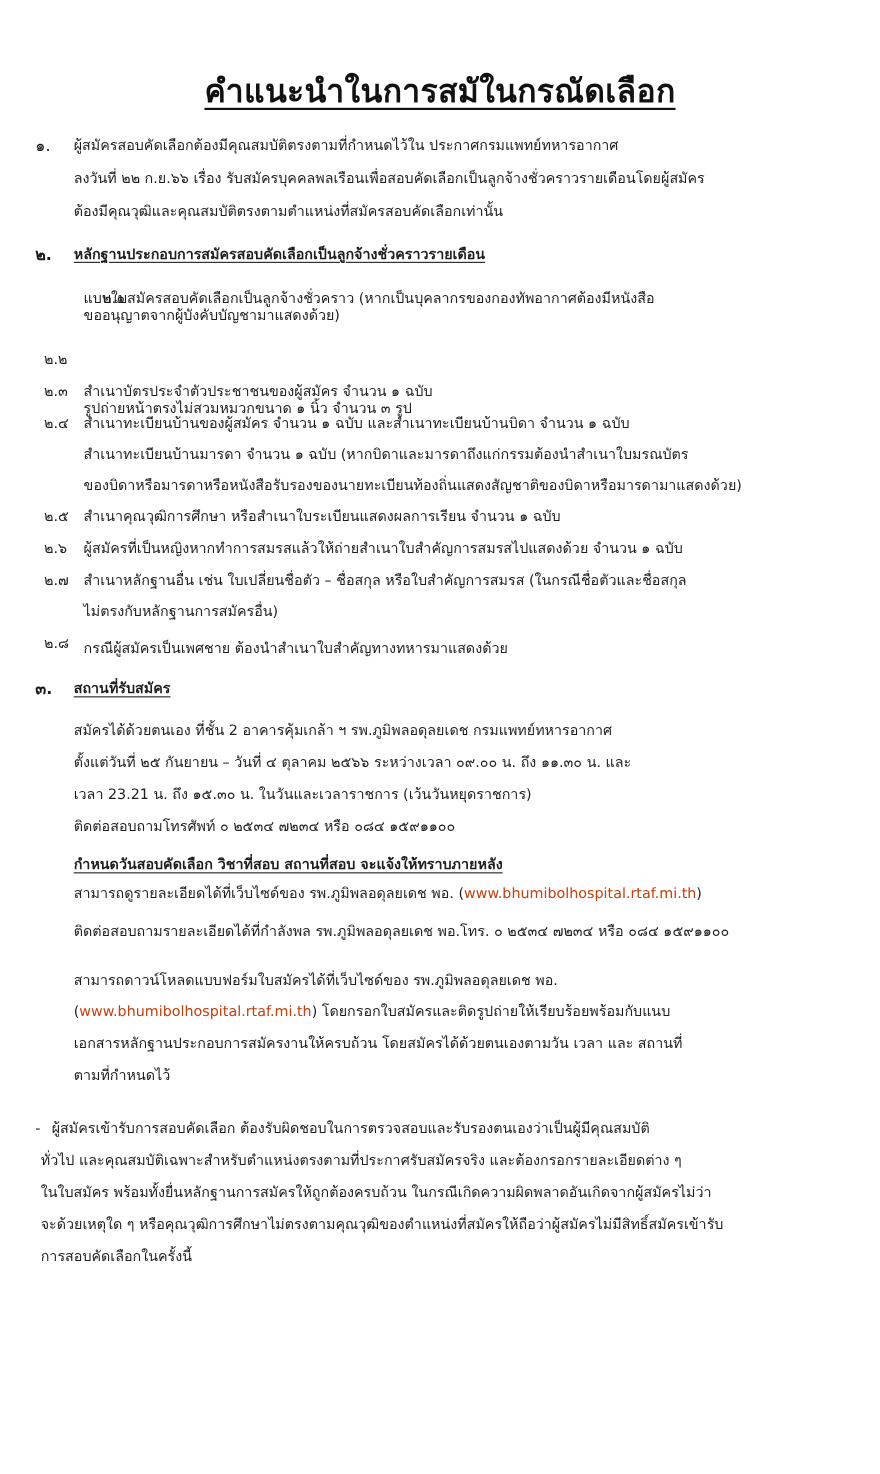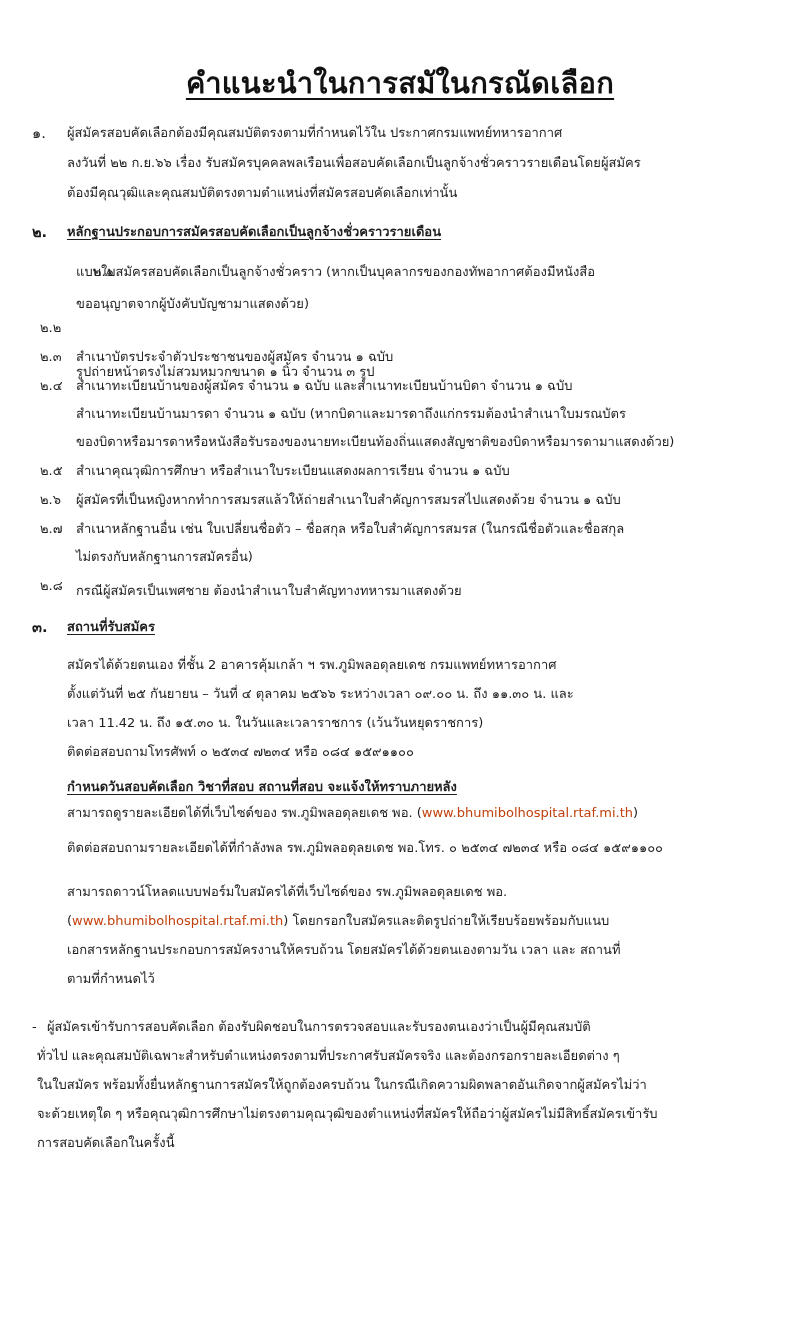--- a/index.html
+++ b/index.html
@@ -36,21 +36,21 @@
     <div class="line" style="left:67px; top:183px;">ต้องมีคุณวุฒิและคุณสมบัติตรงตามตำแหน่งที่สมัครสอบคัดเลือกเท่านั้น</div>
   </div>
 
   <div>
     <div class="sec-num" style="left:32px; top:222px; font-weight:bold;">๒.</div>
     <div class="line sec-head" style="left:67px; top:222px;">หลักฐานประกอบการสมัครสอบคัดเลือกเป็นลูกจ้างชั่วคราวรายเดือน</div>
 
     <div>
       <div class="line" style="left:56px; top:262px;margin-left:37px;">๒.๑</div>
       <div class="line" style="left:76px; top:262px;">แบบใบสมัครสอบคัดเลือกเป็นลูกจ้างชั่วคราว  (หากเป็นบุคลากรของกองทัพอากาศต้องมีหนังสือ</div>
-      <div class="line" style="left:76px; top:294px;text-align:right;">ขออนุญาตจากผู้บังคับบัญชามาแสดงด้วย)</div>
+      <div class="line" style="left:76px; top:278px;text-align:right;">ขออนุญาตจากผู้บังคับบัญชามาแสดงด้วย)</div>
     </div>
     <div>
       <div class="line" style="left:40px; top:318px;">๒.๒</div>
       <div class="line" style="left:76px; top:318px;margin-top:44px;">รูปถ่ายหน้าตรงไม่สวมหมวกขนาด ๑ นิ้ว จำนวน ๓ รูป</div>
     </div>
     <div>
       <div class="line" style="left:40px; top:347px;">๒.๓</div>
       <div class="line" style="left:76px; top:347px;">สำเนาบัตรประจำตัวประชาชนของผู้สมัคร จำนวน ๑ ฉบับ</div>
     </div>
     <div>
@@ -76,21 +76,21 @@
       <div class="line" style="left:40px; top:576px;">๒.๘</div>
       <div class="line" style="left:76px; top:581px;">กรณีผู้สมัครเป็นเพศชาย ต้องนำสำเนาใบสำคัญทางทหารมาแสดงด้วย</div>
     </div>
   </div>
 
   <div>
     <div class="sec-num" style="left:32px; top:617px; font-weight:bold;">๓.</div>
     <div class="line sec-head" style="left:67px; top:617px;">สถานที่รับสมัคร</div>
     <div class="line" style="left:67px; top:655px;">สมัครได้ด้วยตนเอง ที่ชั้น 2 อาคารคุ้มเกล้า ฯ  รพ.ภูมิพลอดุลยเดช กรมแพทย์ทหารอากาศ</div>
     <div class="line" style="left:67px; top:684px;">ตั้งแต่วันที่ ๒๕ กันยายน – วันที่ ๔ ตุลาคม ๒๕๖๖ ระหว่างเวลา ๐๙.๐๐ น. ถึง ๑๑.๓๐ น. และ</div>
-    <div class="line" style="left:67px; top:713px;">เวลา 11.42 น. ถึง ๑๕.๓๐ น. ในวันและเวลาราชการ (เว้นวันหยุดราชการ)</div>
+    <div class="line" style="left:67px; top:713px;">เวลา 23.21 น. ถึง ๑๕.๓๐ น. ในวันและเวลาราชการ (เว้นวันหยุดราชการ)</div>
     <div class="line" style="left:67px; top:742px;">ติดต่อสอบถามโทรศัพท์ ๐ ๒๕๓๔ ๗๒๓๔ หรือ ๐๘๔ ๑๕๙๑๑๐๐</div>
   </div>
 
   <div>
     <div class="line sec-head" style="left:67px; top:777px;">กำหนดวันสอบคัดเลือก วิชาที่สอบ สถานที่สอบ จะแจ้งให้ทราบภายหลัง</div>
     <div class="line" style="left:67px; top:803px;"><span>สามารถดูรายละเอียดได้ที่เว็บไซด์ของ รพ.ภูมิพลอดุลยเดช พอ. (</span><span class="link">www.bhumibolhospital.rtaf.mi.th</span><span>)</span></div>
     <div class="line" style="left:67px; top:838px;">ติดต่อสอบถามรายละเอียดได้ที่กำลังพล รพ.ภูมิพลอดุลยเดช พอ.โทร. ๐ ๒๕๓๔ ๗๒๓๔ หรือ ๐๘๔ ๑๕๙๑๑๐๐</div>
   </div>
 
   <div>

